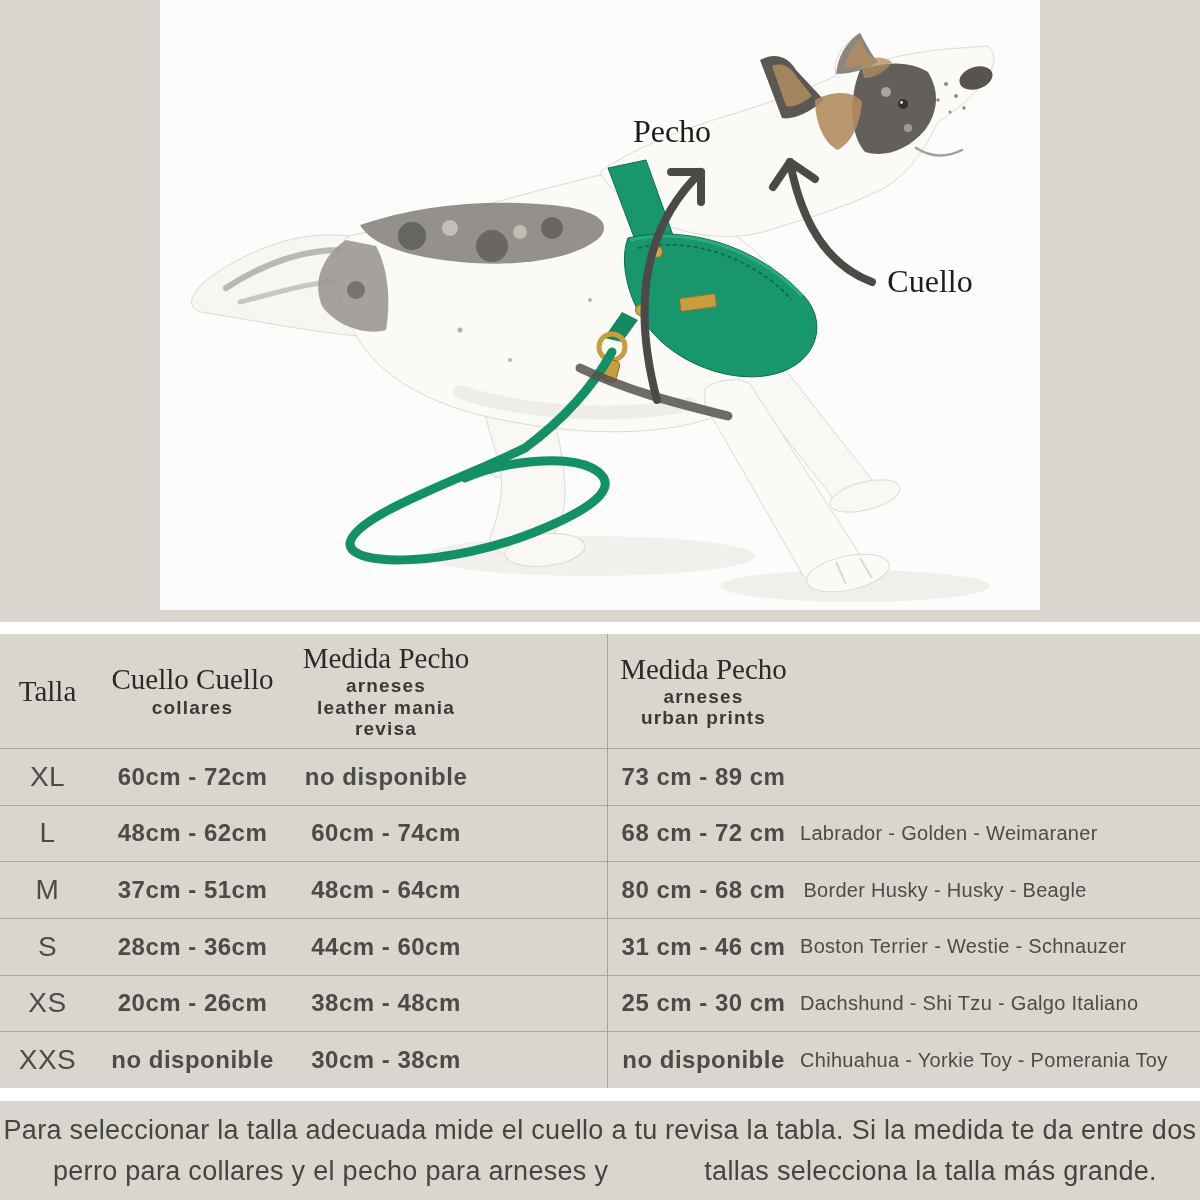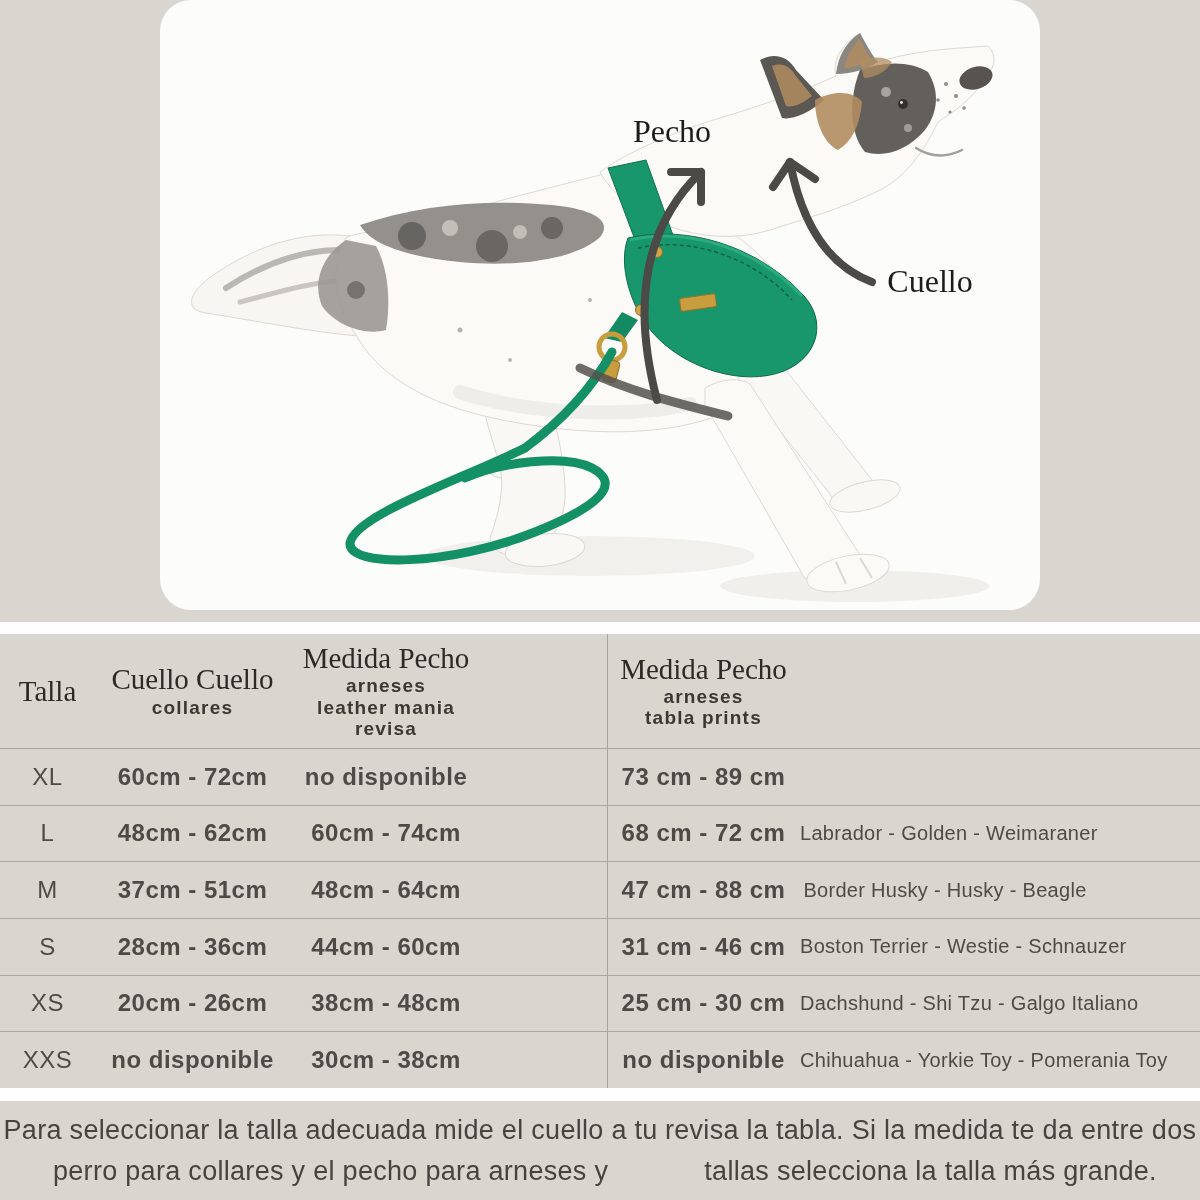--- a/index.html
+++ b/index.html
@@ -1,41 +1,41 @@
 <!DOCTYPE html>
 <html><head>
 <meta charset="utf-8">
 <style>
   html,body{margin:0;padding:0;}
   body{width:1200px;height:1200px;background:#d9d6cf;font-family:"Liberation Sans",sans-serif;overflow:hidden;}
   .page{position:relative;width:1200px;height:1200px;background:#d9d6cf;}
 
   
   .hero{position:relative;width:1200px;height:622px;background:#d9d6cf;}
-  .photo{position:absolute;left:160px;top:0;width:880px;height:610px;background:#fcfcfa;border-radius:31px;}
+  .photo{position:absolute;left:160px;top:0;width:880px;height:610px;background:#fcfcfa;}
   .photo svg{display:block;}
 
   
   .stripe{width:1200px;background:#ffffff;}
   .stripe.s1{height:12px;}
   .stripe.s2{height:13px;}
 
   
   .size-table{position:relative;width:1200px;height:454px;background:#d9d6cf;
     display:grid;grid-template-rows:114px repeat(6,1fr);}
   .vline{position:absolute;left:607px;top:0;bottom:0;width:1px;background:#a7a49e;}
   .t-row{display:grid;grid-template-columns:95px 195px 192px 125px 193px 290px 110px;
     align-items:center;border-top:1px solid #aaa79f;}
   .t-row.head{border-top:none;}
   .cell{text-align:center;white-space:nowrap;}
   .serif{font-family:"Liberation Serif",serif;color:#2b2a27;font-size:29px;}
   .hsub{font-weight:700;font-size:19px;letter-spacing:1.2px;color:#3a3935;line-height:1.12;}
   .hcell .serif{display:block;line-height:1.05;margin-bottom:2px;}
   .val{font-weight:700;font-size:24px;color:#4d4b47;letter-spacing:0.5px;}
-  .talla{font-weight:300;font-size:24px;color:#4d4b47;letter-spacing:0.5px;}
+  .talla{font-weight:300;font-size:28px;color:#4d4b47;letter-spacing:0.5px;}
   .ref{font-weight:300;font-size:20px;color:#4d4b47;letter-spacing:0.3px;}
 
   
   .footer{width:1200px;height:99px;background:#d9d6cf;display:flex;flex-direction:row;
     justify-content:flex-start;align-items:center;}
   .footer .line{font-weight:300;font-size:27px;color:#454440;letter-spacing:0.3px;
     line-height:1.5;text-align:center;}
 </style>
 </head>
 <body>
@@ -183,21 +183,21 @@
       <div class="cell hcell">
         <span class="serif">Medida Pecho</span>
         <span class="hsub" style="display:block">arneses</span>
         <span class="hsub" style="display:block">leather mania</span>
         <span class="hsub" style="display:block">revisa</span>
       </div>
       <div class="cell"></div>
       <div class="cell hcell">
         <span class="serif">Medida Pecho</span>
         <span class="hsub" style="display:block">arneses</span>
-        <span class="hsub" style="display:block">tabla prints</span>
+        <span class="hsub" style="display:block">urban prints</span>
       </div>
       <div class="cell"></div>
     </div>
 
     <div class="t-row">
       <div class="cell talla">XL</div>
       <div class="cell val">60cm - 72cm</div>
       <div class="cell val">no disponible</div>
       <div class="cell"></div>
       <div class="cell val">73 cm - 89 cm</div>
@@ -210,21 +210,21 @@
       <div class="cell"></div>
       <div class="cell val">68 cm - 72 cm</div>
       <div class="cell ref">Labrador  -  Golden - Weimaraner</div>
       <div class="cell"></div>
     </div>
     <div class="t-row">
       <div class="cell talla">M</div>
       <div class="cell val">37cm - 51cm</div>
       <div class="cell val">48cm - 64cm</div>
       <div class="cell"></div>
-      <div class="cell val">47 cm - 88 cm</div>
+      <div class="cell val">80 cm - 68 cm</div>
       <div class="cell ref">Border Husky -  Husky - Beagle</div>
       <div class="cell"></div>
     </div>
     <div class="t-row">
       <div class="cell talla">S</div>
       <div class="cell val">28cm - 36cm</div>
       <div class="cell val">44cm - 60cm</div>
       <div class="cell"></div>
       <div class="cell val">31 cm - 46 cm</div>
       <div class="cell ref">Boston Terrier - Westie - Schnauzer</div>

